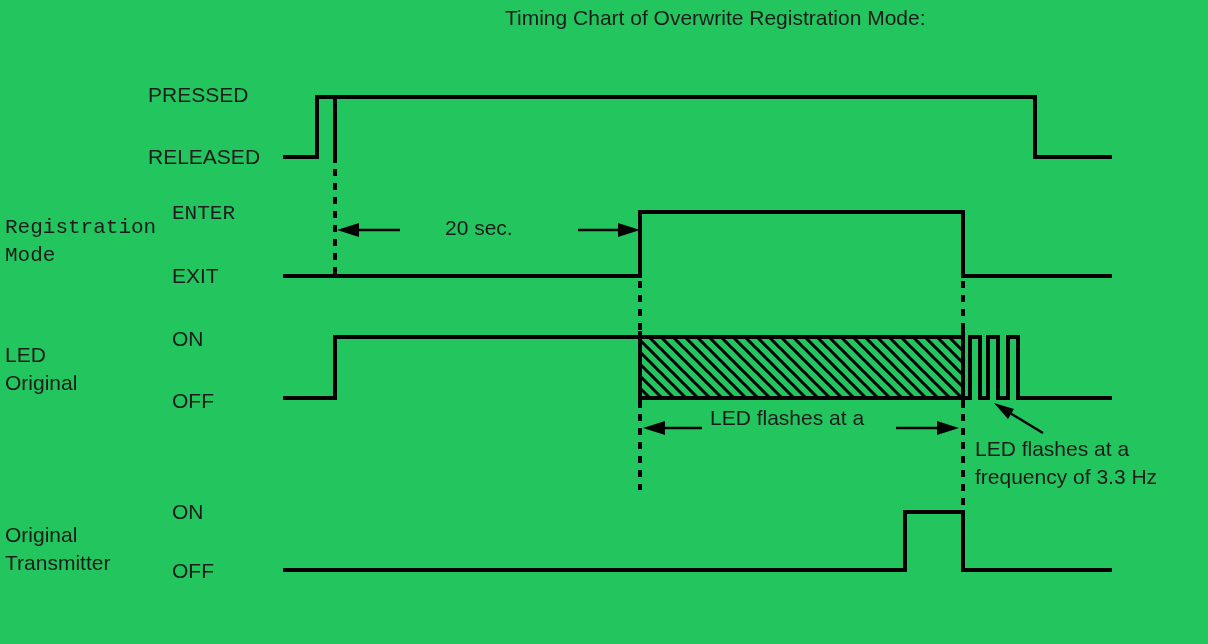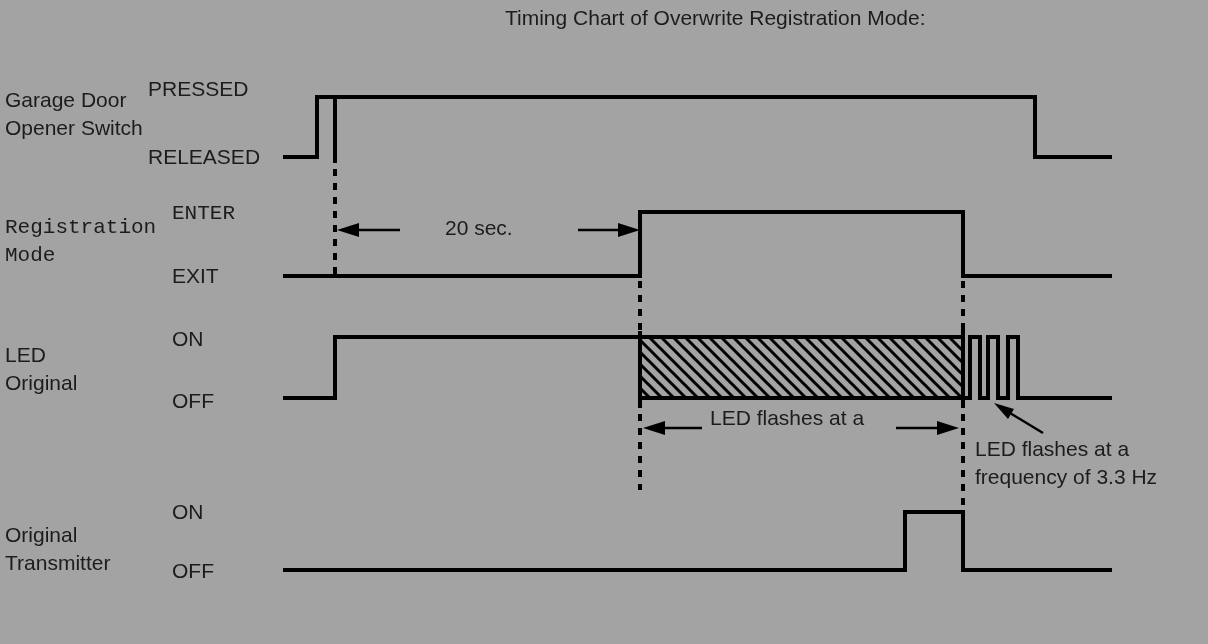--- a/index.html
+++ b/index.html
@@ -1,16 +1,16 @@
 <!DOCTYPE html>
 <html><head>
 <meta charset="utf-8">
 <style>
   html,body{margin:0;padding:0;background:#ffffff;}
-  .page{position:relative;width:1208px;height:644px;background:#a3a3a3;overflow:hidden;}
+  .page{position:relative;width:1208px;height:644px;background:#22c55e;overflow:hidden;}
   .txt{position:absolute;font-family:"Liberation Sans","DejaVu Sans",sans-serif;font-size:21px;
        line-height:24px;color:#1c1c1c;white-space:nowrap;}
   .two{line-height:28px;}
   svg{position:absolute;left:0;top:0;}
 </style>
 </head>
 <body>
 
 <div class="page">
 
@@ -43,38 +43,34 @@
         <polygon points="643,428 665,421 665,435" fill="#000000"></polygon>
         <line x1="896" y1="428" x2="937" y2="428" stroke="#000000" stroke-width="2.5"></line>
         <polygon points="959,428 937,421 937,435" fill="#000000"></polygon>
         <line x1="1043" y1="433" x2="1010" y2="413" stroke="#000000" stroke-width="2.5"></line>
         <polygon points="994,403 1014,409 1008,419" fill="#000000"></polygon>
       </g>
   </svg>
 
   <div class="txt" style="left:505px;top:6px;">Timing Chart of Overwrite Registration Mode:</div>
 
-  <div class="txt two" style="left:5px;top:86px;">
-    <div>Garage Door</div>
-    <div>Opener Switch</div>
-  </div>
   <div class="txt two" style="left:5px;top:214px;font-family:Liberation Mono, monospace;">
     <div>Registration</div>
     <div>Mode</div>
   </div>
   <div class="txt two" style="left:5px;top:341px;">
     <div>LED</div>
     <div>Original</div>
   </div>
   <div class="txt two" style="left:5px;top:521px;">
     <div>Original</div>
     <div>Transmitter</div>
   </div>
 
-  <div class="txt" style="left:148px;top:77px;">PRESSED</div>
+  <div class="txt" style="left:148px;top:83px;">PRESSED</div>
   <div class="txt" style="left:148px;top:145px;text-align:right;">RELEASED</div>
   <div class="txt" style="left:172px;top:202px;font-family:Liberation Mono, monospace;">ENTER</div>
   <div class="txt" style="left:172px;top:264px;">EXIT</div>
   <div class="txt" style="left:172px;top:327px;">ON</div>
   <div class="txt" style="left:172px;top:389px;">OFF</div>
   <div class="txt" style="left:172px;top:500px;">ON</div>
   <div class="txt" style="left:172px;top:559px;">OFF</div>
 
   <div class="txt" style="left:445px;top:216px;">20 sec.</div>
 

